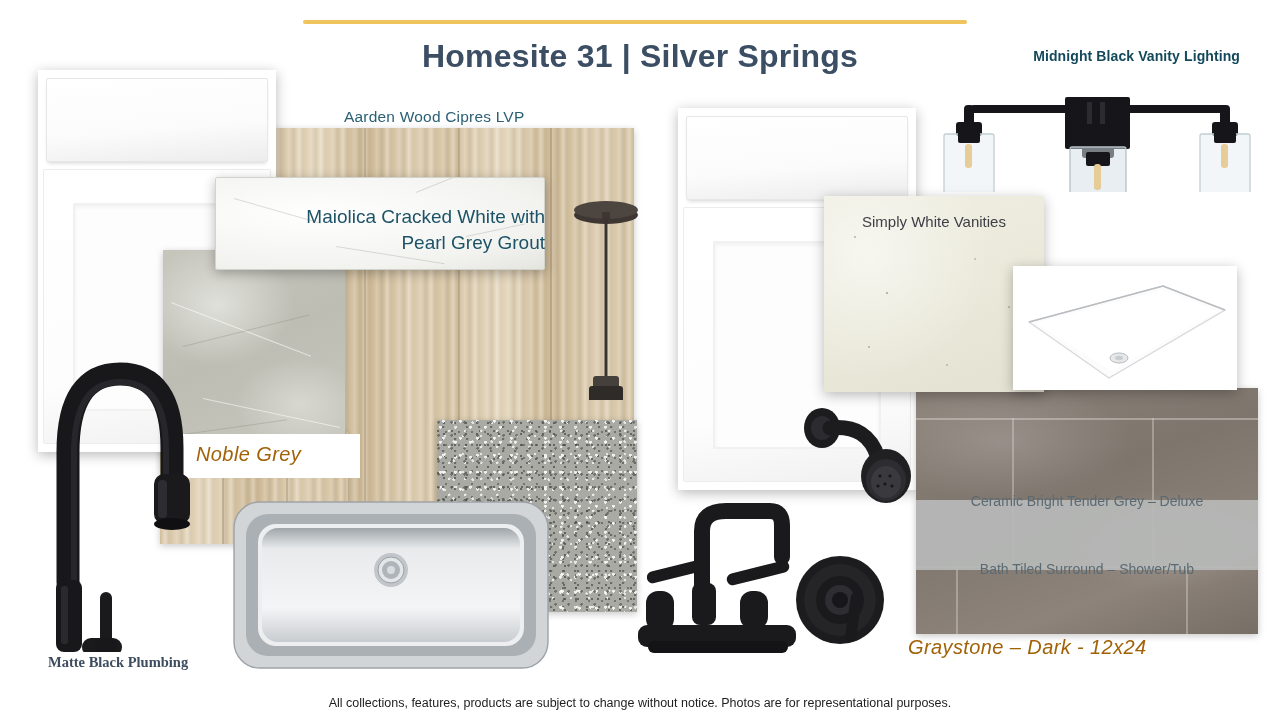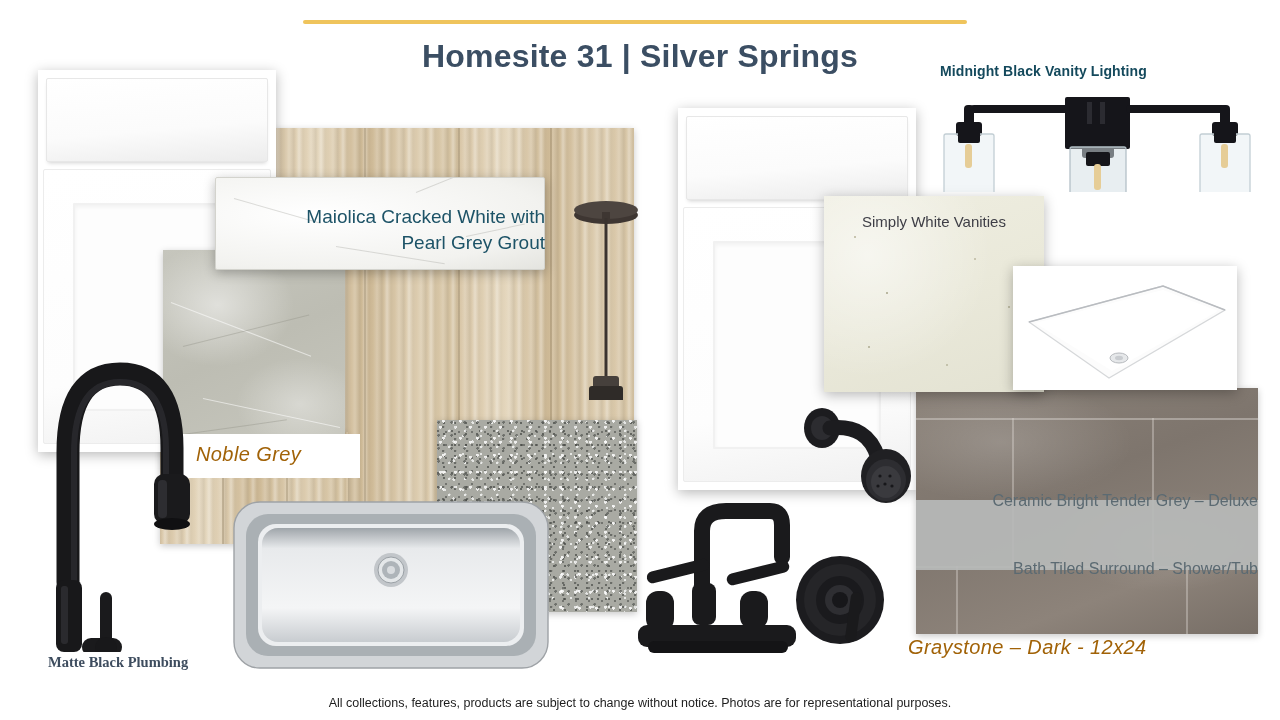--- a/index.html
+++ b/index.html
@@ -130,22 +130,22 @@
     color:#3e3e46; font-size:15px;
   }
   .label-grey-italic {
     color:#a16207; font-style:italic; font-size:20px; letter-spacing:.4px;
   }
   .label-slate-bold {
     color:#3d4c5e; font-weight:bold; font-size:14.5px;font-family:Liberation Serif, serif;
   }
   .caption-band {
     background: rgba(183,185,184,.93);
-    color:#5b6a72; font-size:16px; line-height:20px; text-align:center;
-    display:flex; flex-direction:column; align-items:flex-end; justify-content:center;gap:48px;
+    color:#5b6a72; font-size:14px; line-height:20px; text-align:center;
+    display:flex; flex-direction:column; align-items:center; justify-content:center;gap:48px;
   }
   .disclaimer {
     position:absolute; left:0; top:696px; width:1280px; text-align:center;
     font-size:12.5px; color:#1d1d1d;
   }
 
   
   .photo-card { background:#ffffff; }
 
   svg { display:block; }
@@ -156,20 +156,21 @@
 <div id="board">
 
   <div class="accent-rule"></div>
   <div class="board-title">Homesite 31 | Silver Springs</div>
 
   <div class="item lvp shadow-sm" style="left:272px; top:128px; width:362px; height:415px;">
     <div class="plank-seam" style="left:92px;"></div>
     <div class="plank-seam" style="left:186px;"></div>
     <div class="plank-seam" style="left:278px;"></div>
   </div>
+  <div class="item label-teal" style="left:344px; top:108px; width:260px;">Aarden Wood Cipres LVP</div>
 
   <div class="item lvp shadow-sm" style="left:160px; top:432px; width:188px; height:112px;">
     <div class="plank-seam" style="left:62px;"></div>
     <div class="plank-seam" style="left:126px;"></div>
   </div>
 
   <div class="item cabinet shadow-md" style="left:38px; top:70px; width:238px; height:382px;">
     <div class="cab-drawer"></div>
     <div class="cab-door">
       <div class="cab-panel"></div>
@@ -238,21 +239,21 @@
     <div class="fleck" style="left:96px;  top:28px;  width:2px; height:2px; background:#a9a68c;"></div>
     <div class="fleck" style="left:150px; top:62px;  width:2px; height:2px; background:#bcb9a0;"></div>
     <div class="fleck" style="left:62px;  top:96px;  width:2px; height:2px; background:#a7a48a;"></div>
     <div class="fleck" style="left:184px; top:110px; width:2px; height:2px; background:#b3b097;"></div>
     <div class="fleck" style="left:44px;  top:150px; width:2px; height:2px; background:#aeab91;"></div>
     <div class="fleck" style="left:122px; top:168px; width:2px; height:2px; background:#b9b69d;"></div>
     <div class="fleck" style="left:196px; top:176px; width:2px; height:2px; background:#a5a288;"></div>
   </div>
   <div class="item label-dark" style="left:824px; top:213px; width:220px; text-align:center;">Simply White Vanities</div>
 
-  <div class="item label-teal-bold" style="left:940px; top:63px; width:300px; text-align:left;">Midnight Black Vanity Lighting</div>
+  <div class="item label-teal-bold" style="left:940px; top:48px; width:300px; text-align:right;">Midnight Black Vanity Lighting</div>
   <div class="item" style="left:930px; top:92px; width:330px; height:100px;">
     <svg width="330" height="100" viewBox="0 0 330 100">
       <rect x="135" y="5" width="65" height="52" rx="2" fill="#15151a"></rect>
       <rect x="157" y="10" width="5" height="22" fill="#2b2b31"></rect>
       <rect x="170" y="10" width="5" height="22" fill="#2b2b31"></rect>
       <rect x="40" y="13" width="100" height="8" rx="4" fill="#15151a"></rect>
       <rect x="196" y="13" width="100" height="8" rx="4" fill="#15151a"></rect>
       <rect x="34" y="13" width="10" height="22" rx="4" fill="#15151a"></rect>
       <rect x="290" y="13" width="10" height="22" rx="4" fill="#15151a"></rect>
       <rect x="26" y="30" width="26" height="14" rx="3" fill="#15151a"></rect>

